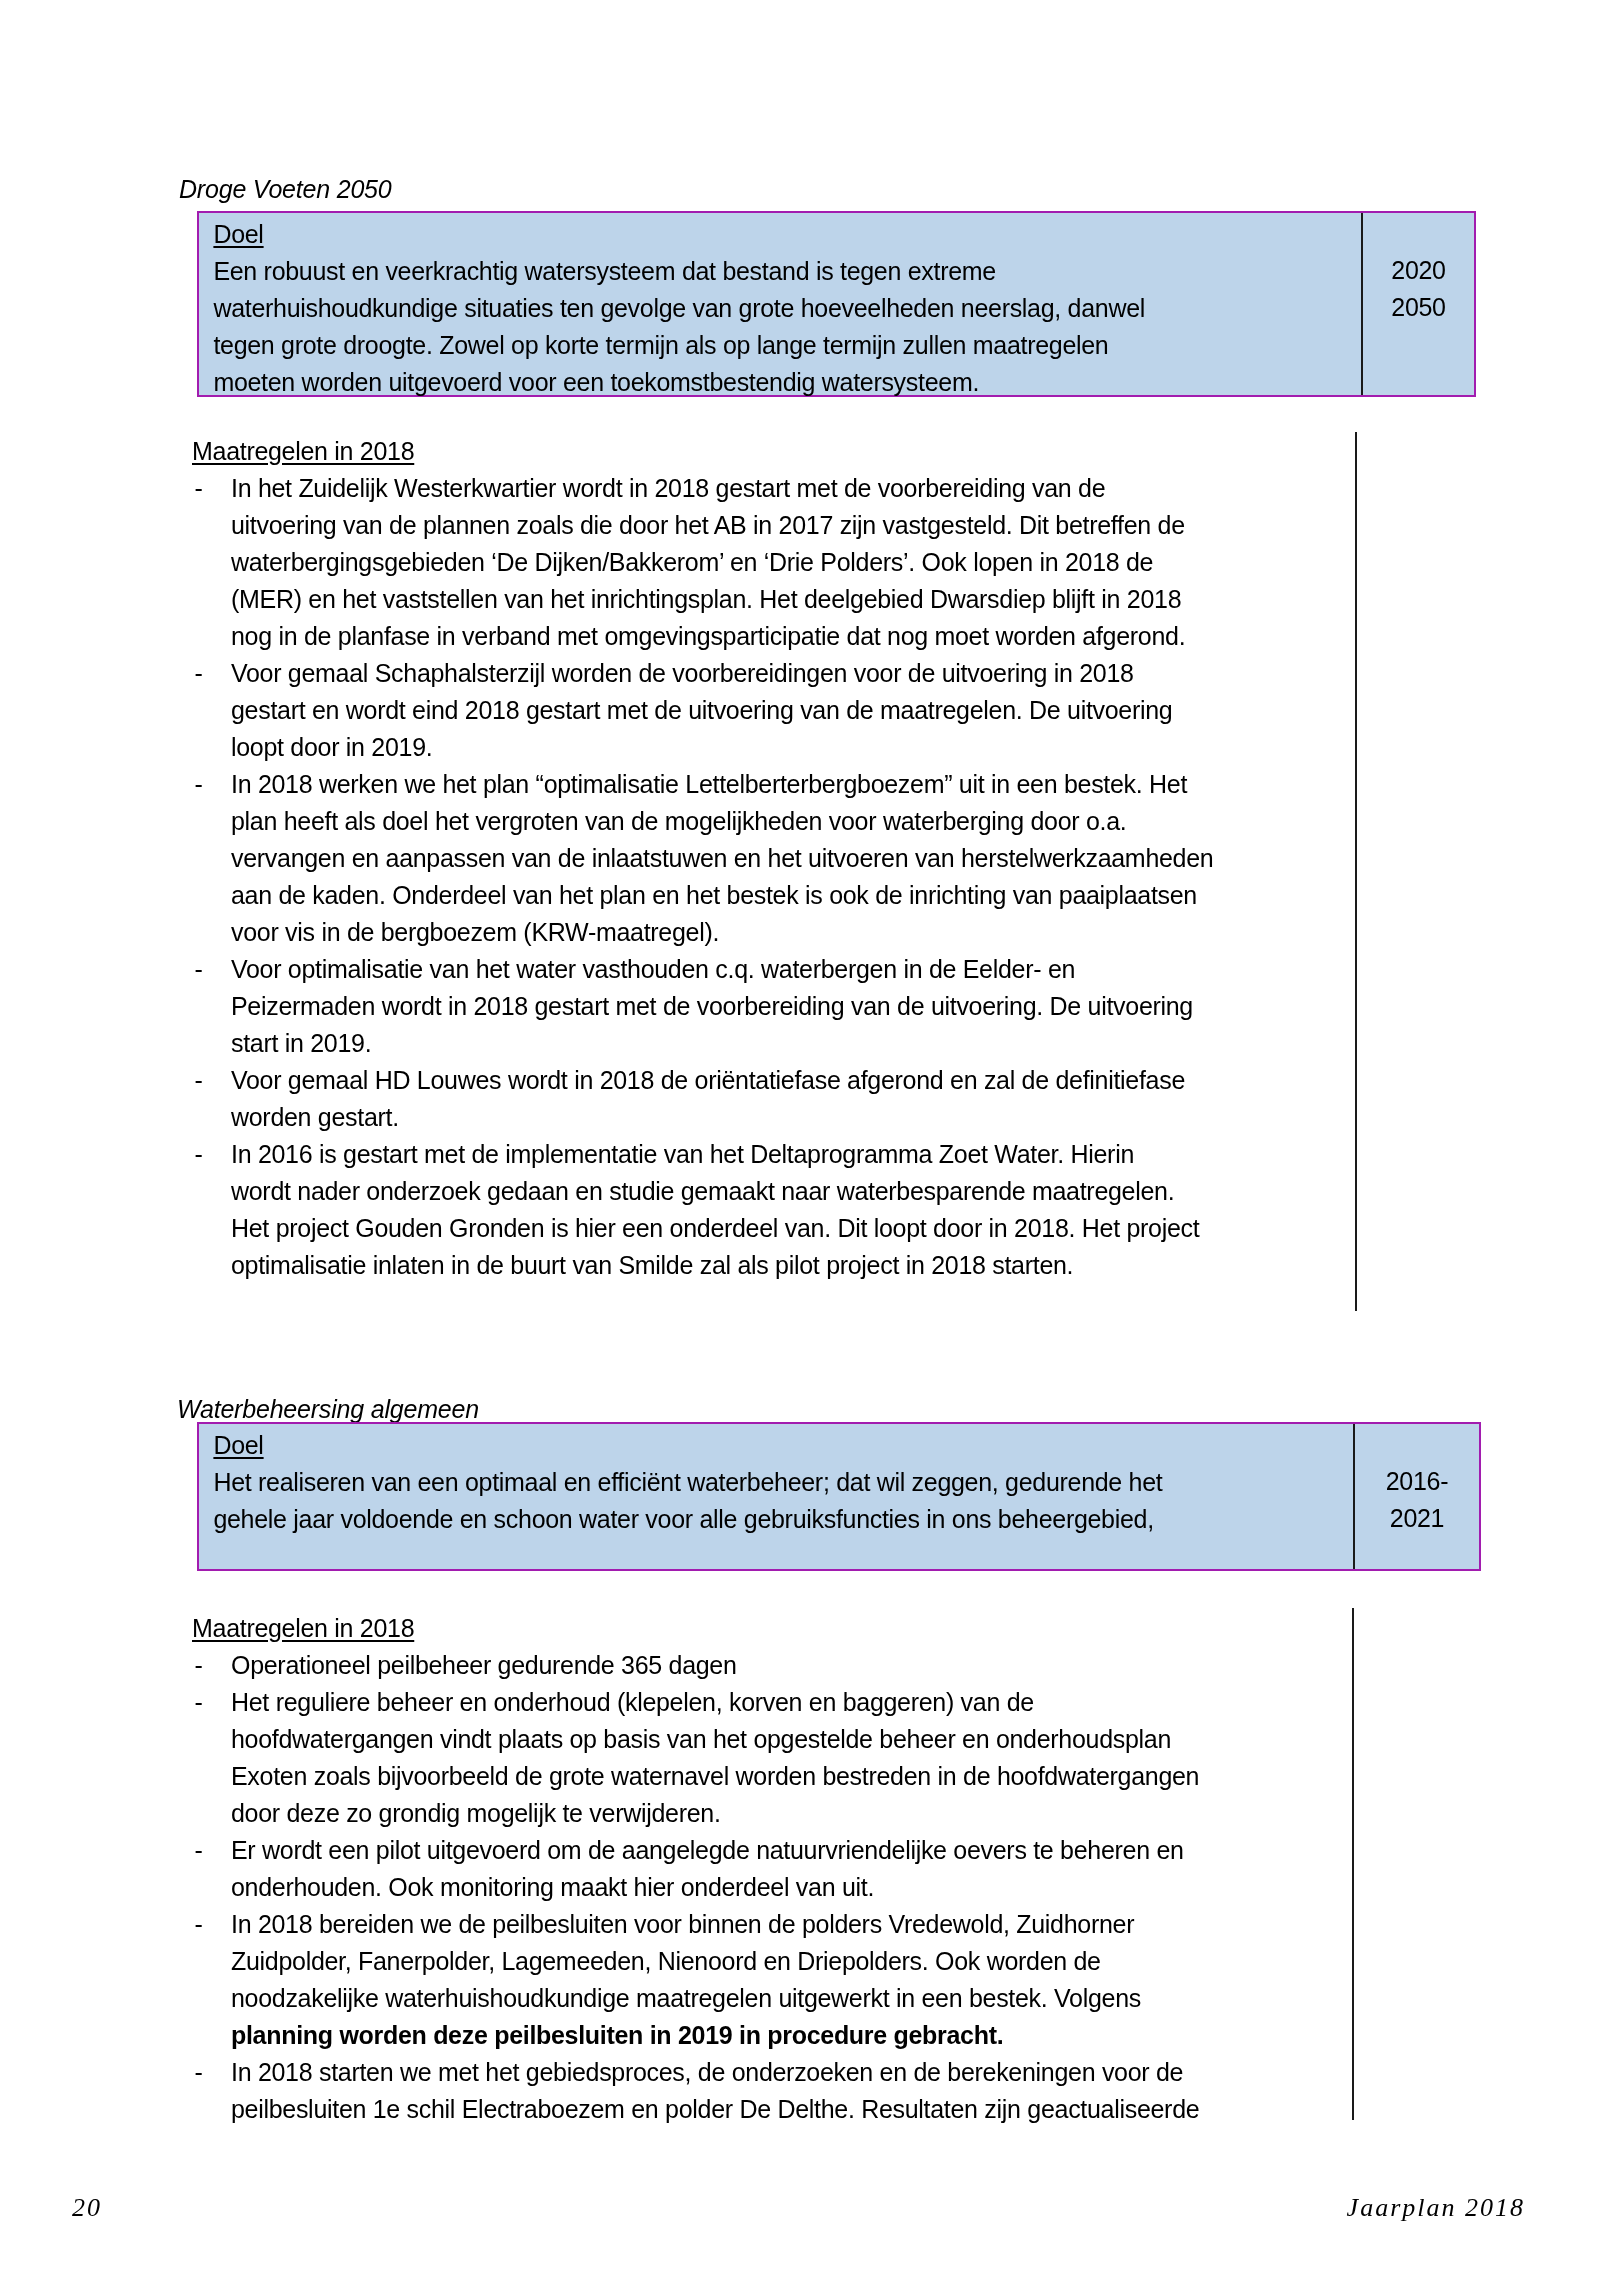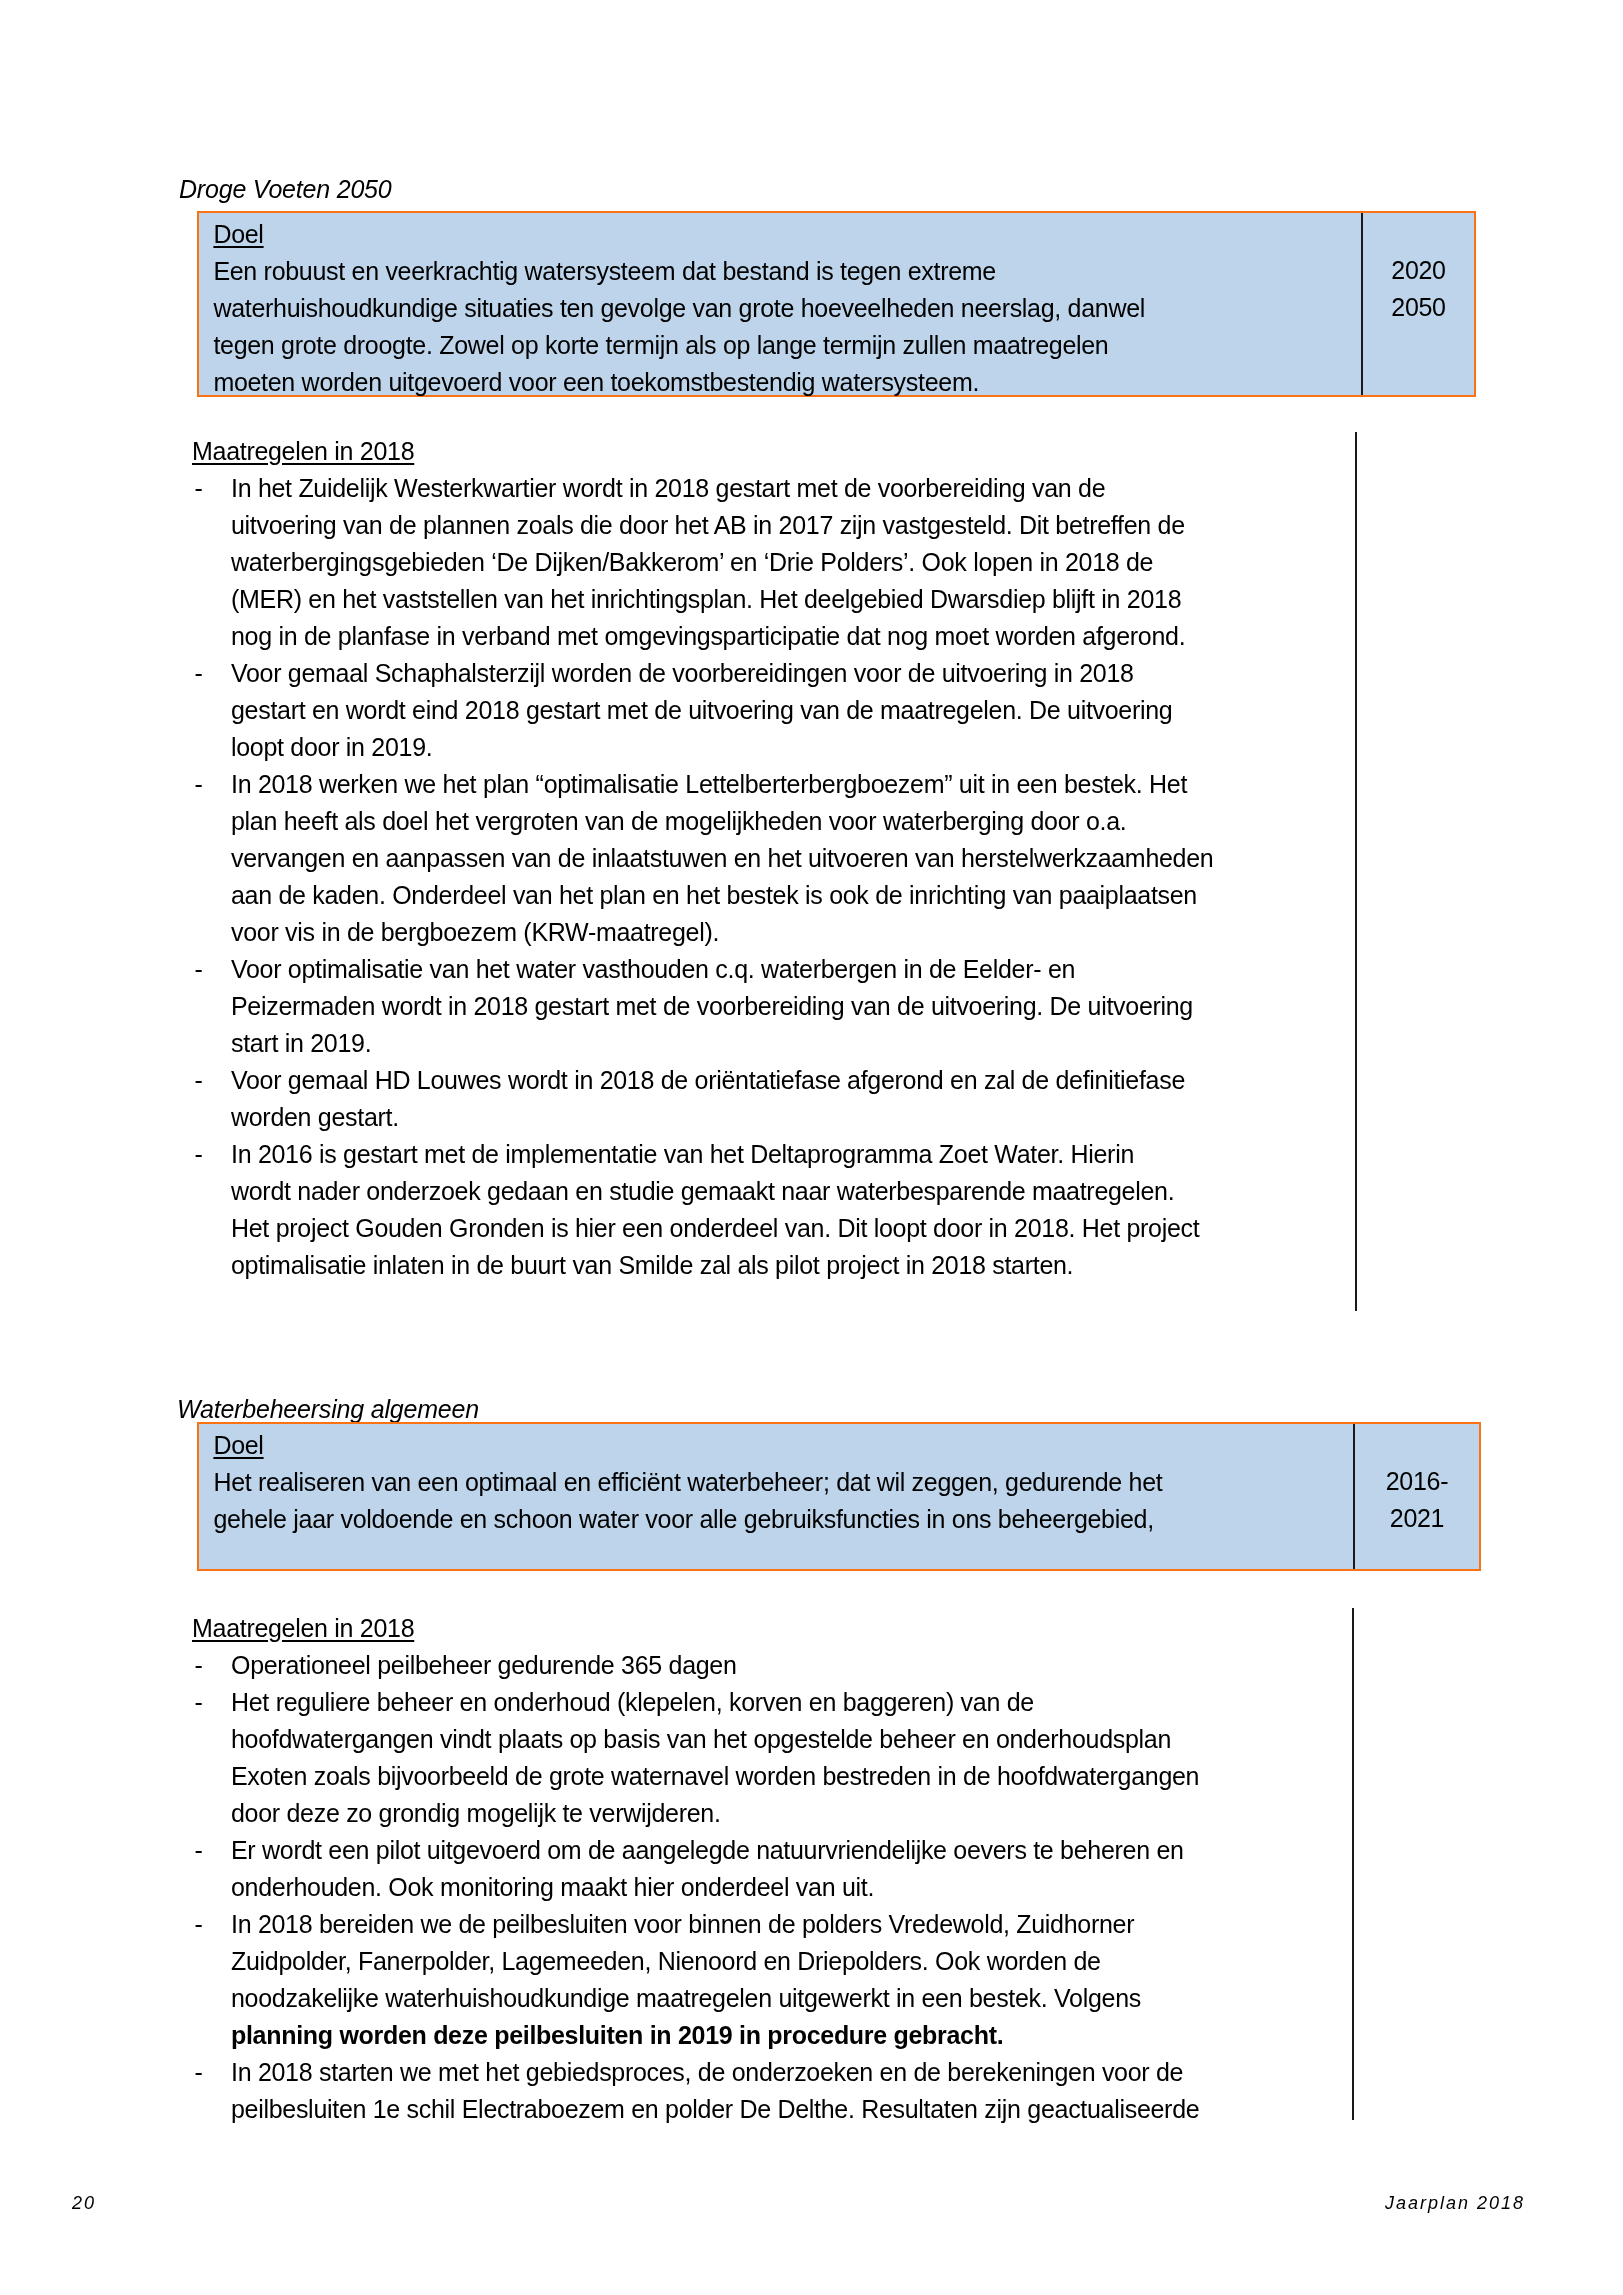--- a/index.html
+++ b/index.html
@@ -1,31 +1,31 @@
 <!DOCTYPE html>
 <html style="font-size:10.5px"><head>
 <meta charset="utf-8">
 <style>
   html, body { margin:0; padding:0; background:#ffffff; }
   body { width:1623px; height:2295px; position:relative; overflow:hidden;
          font-family:"Liberation Sans", sans-serif; color:#000; }
   .abs { position:absolute; }
   .section-title { font-style:italic; font-size:25px; line-height:37px; letter-spacing:-0.2px; }
-  .goal-table { position:absolute; background:#bdd4ea; border:2px solid #f97316; box-sizing:border-box; display:flex; }
+  .goal-table { position:absolute; background:#bdd4ea; border:2px solid #a21caf; box-sizing:border-box; display:flex; }
   .goal-main { flex:1; padding:2.6px 14.4px 0 14.4px; border-right:2px solid #1a1a1a; }
   .goal-period { text-align:center; padding-top:39px; box-sizing:border-box; }
   .goal-label { text-decoration:underline; text-underline-offset:3.3px; }
   .line { font-size:25px; line-height:37px; letter-spacing:-0.3px; white-space:nowrap; }
   .measures { position:absolute; }
   .measures-heading { font-size:25px; line-height:37px; text-decoration:underline; text-underline-offset:3.3px; letter-spacing:-0.3px; }
   .bullet { display:flex; }
   .dash { width:39px; flex:0 0 39px; font-size:25px; line-height:37px; padding-left:2.6px; box-sizing:border-box; }
   .bullet-lines { display:flex; flex-direction:column; }
   .vline { position:absolute; width:2px; background:#1a1a1a; }
-  .footer { font-style:italic; font-size:18px; letter-spacing:2px; }
+  .footer { font-style:italic; font-size:26px; letter-spacing:2px;font-family:Liberation Serif, serif; }
 </style>
 </head>
 <body>
 
 <div class="abs section-title" style="left:179px; top:171px;">Droge Voeten 2050</div>
 
 <div class="goal-table" style="left:197px; top:211px; width:1279px; height:186px;">
   <div class="goal-main">
     <div class="line goal-label" style="display: block; width: max-content;">Doel</div>
     <div class="line" style="display: block; width: max-content;">Een robuust en veerkrachtig watersysteem dat bestand is tegen extreme</div>

